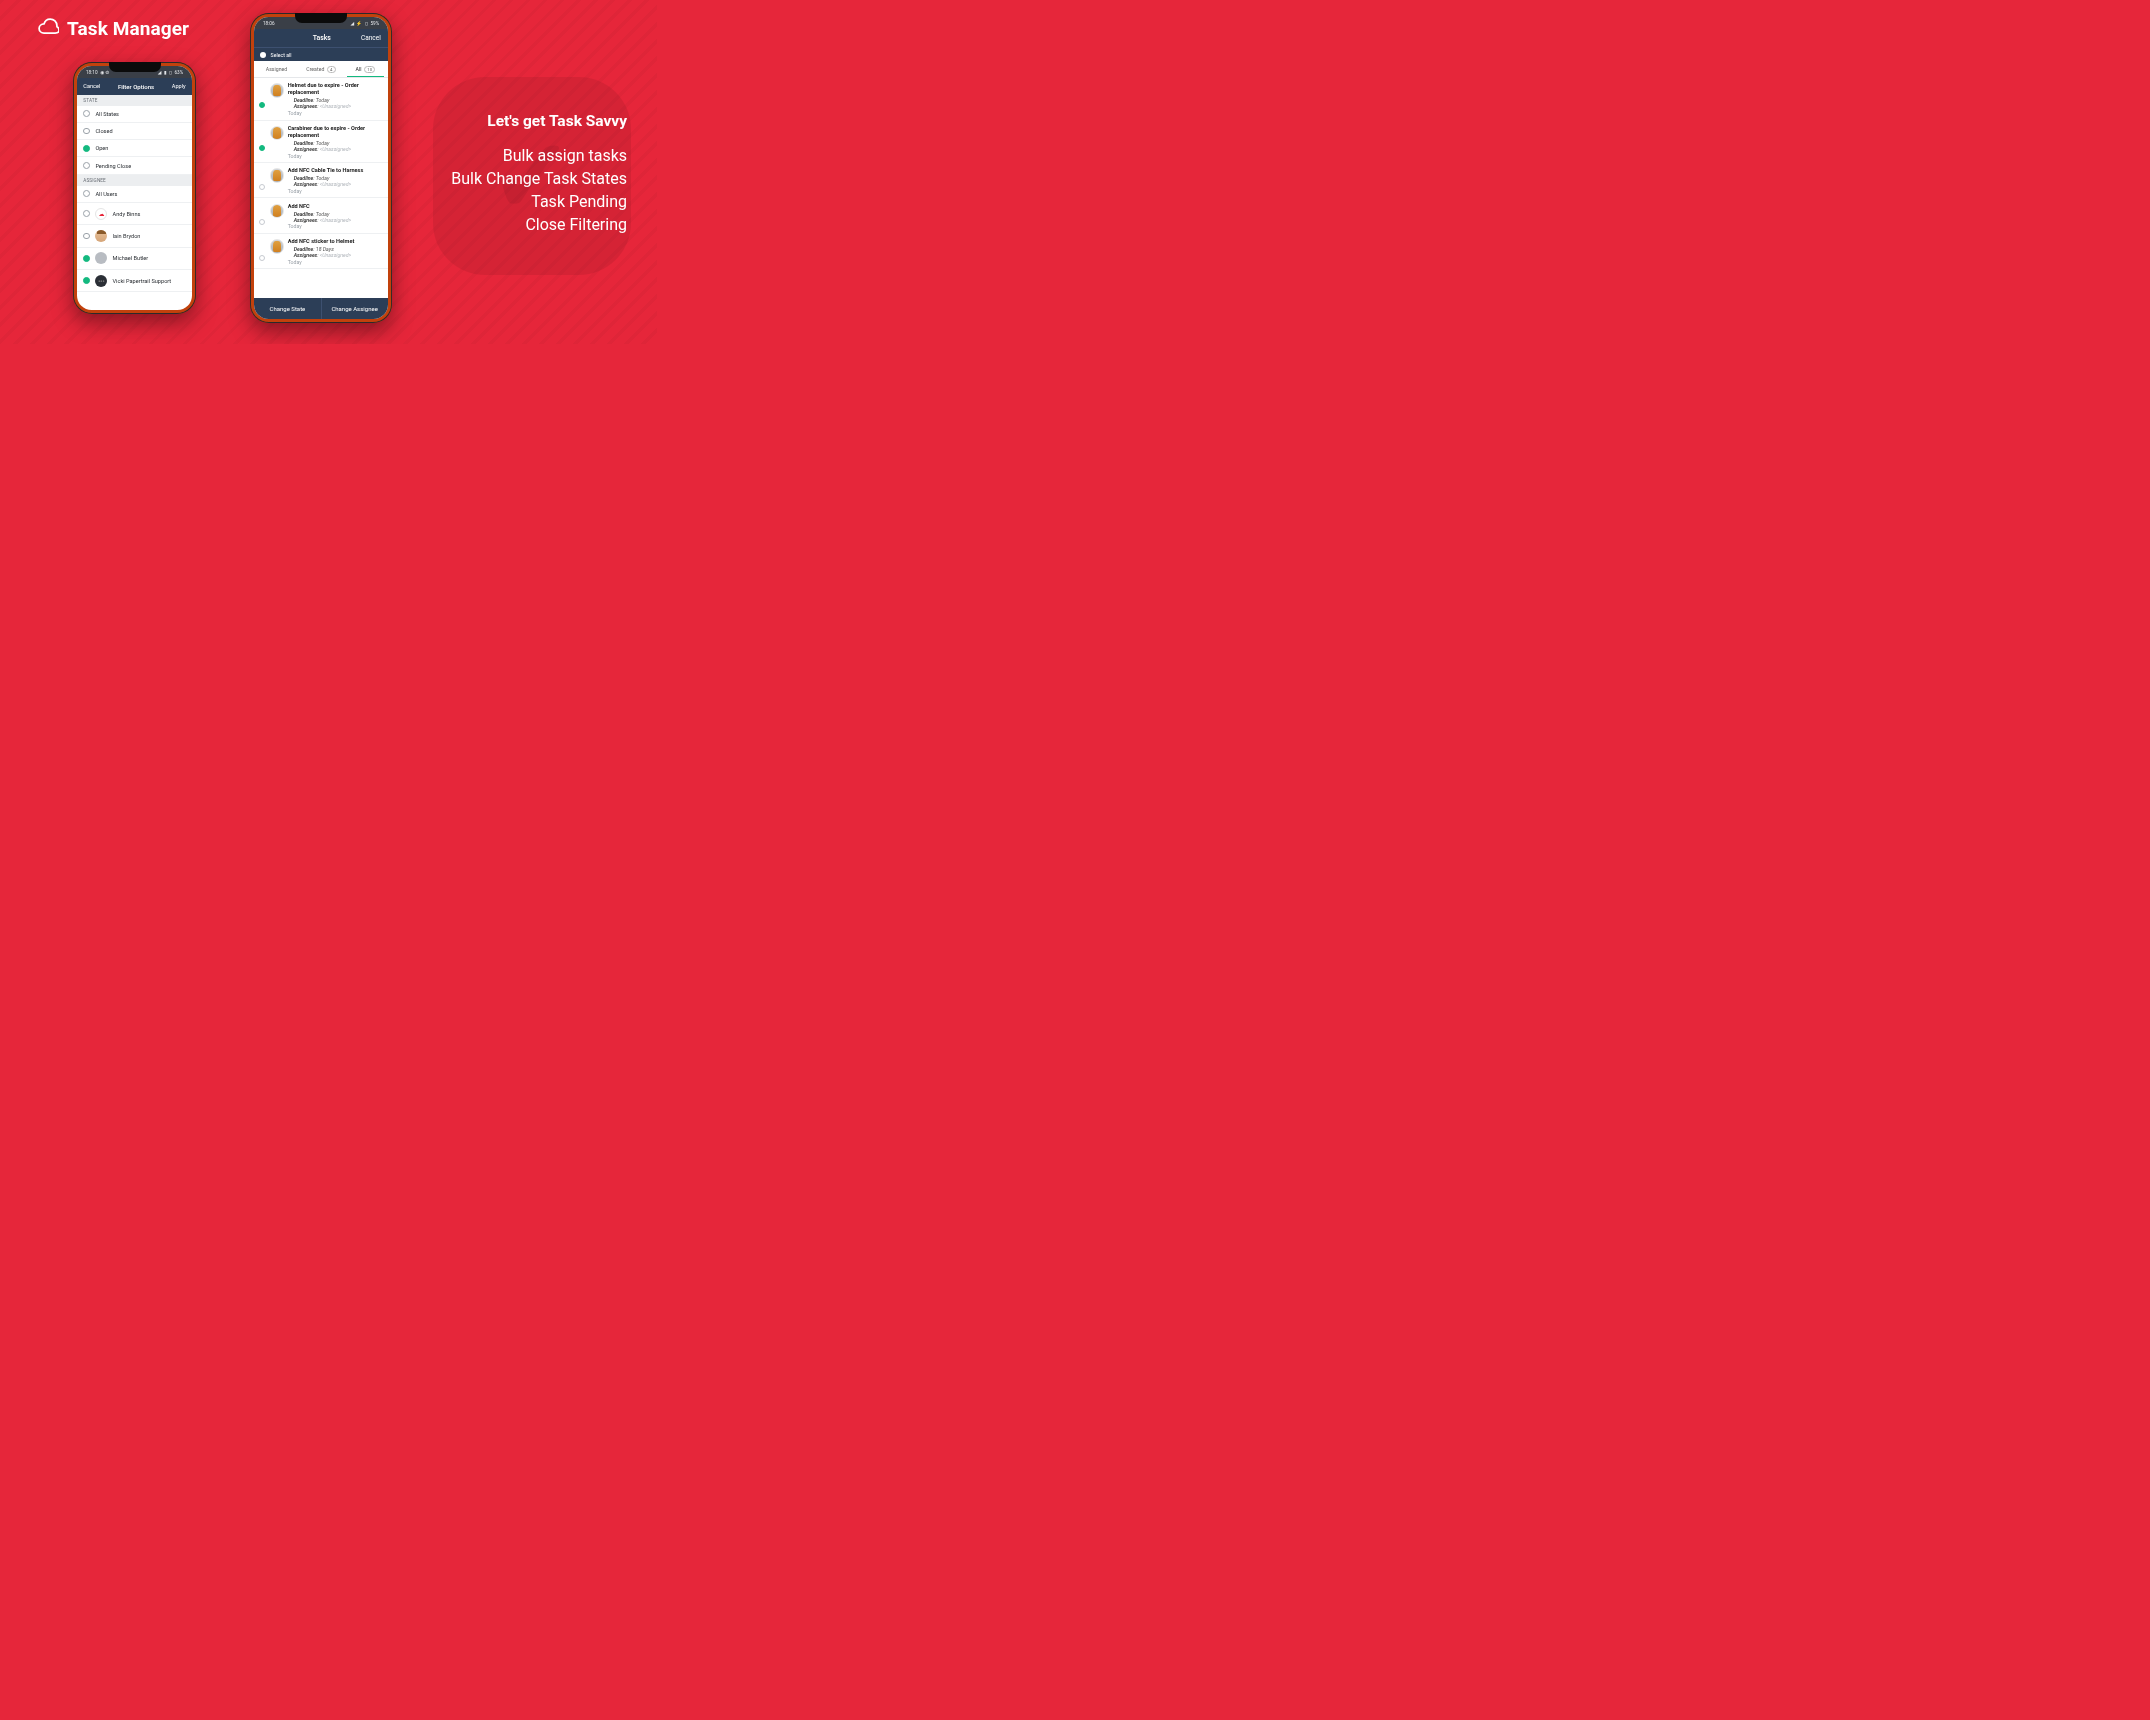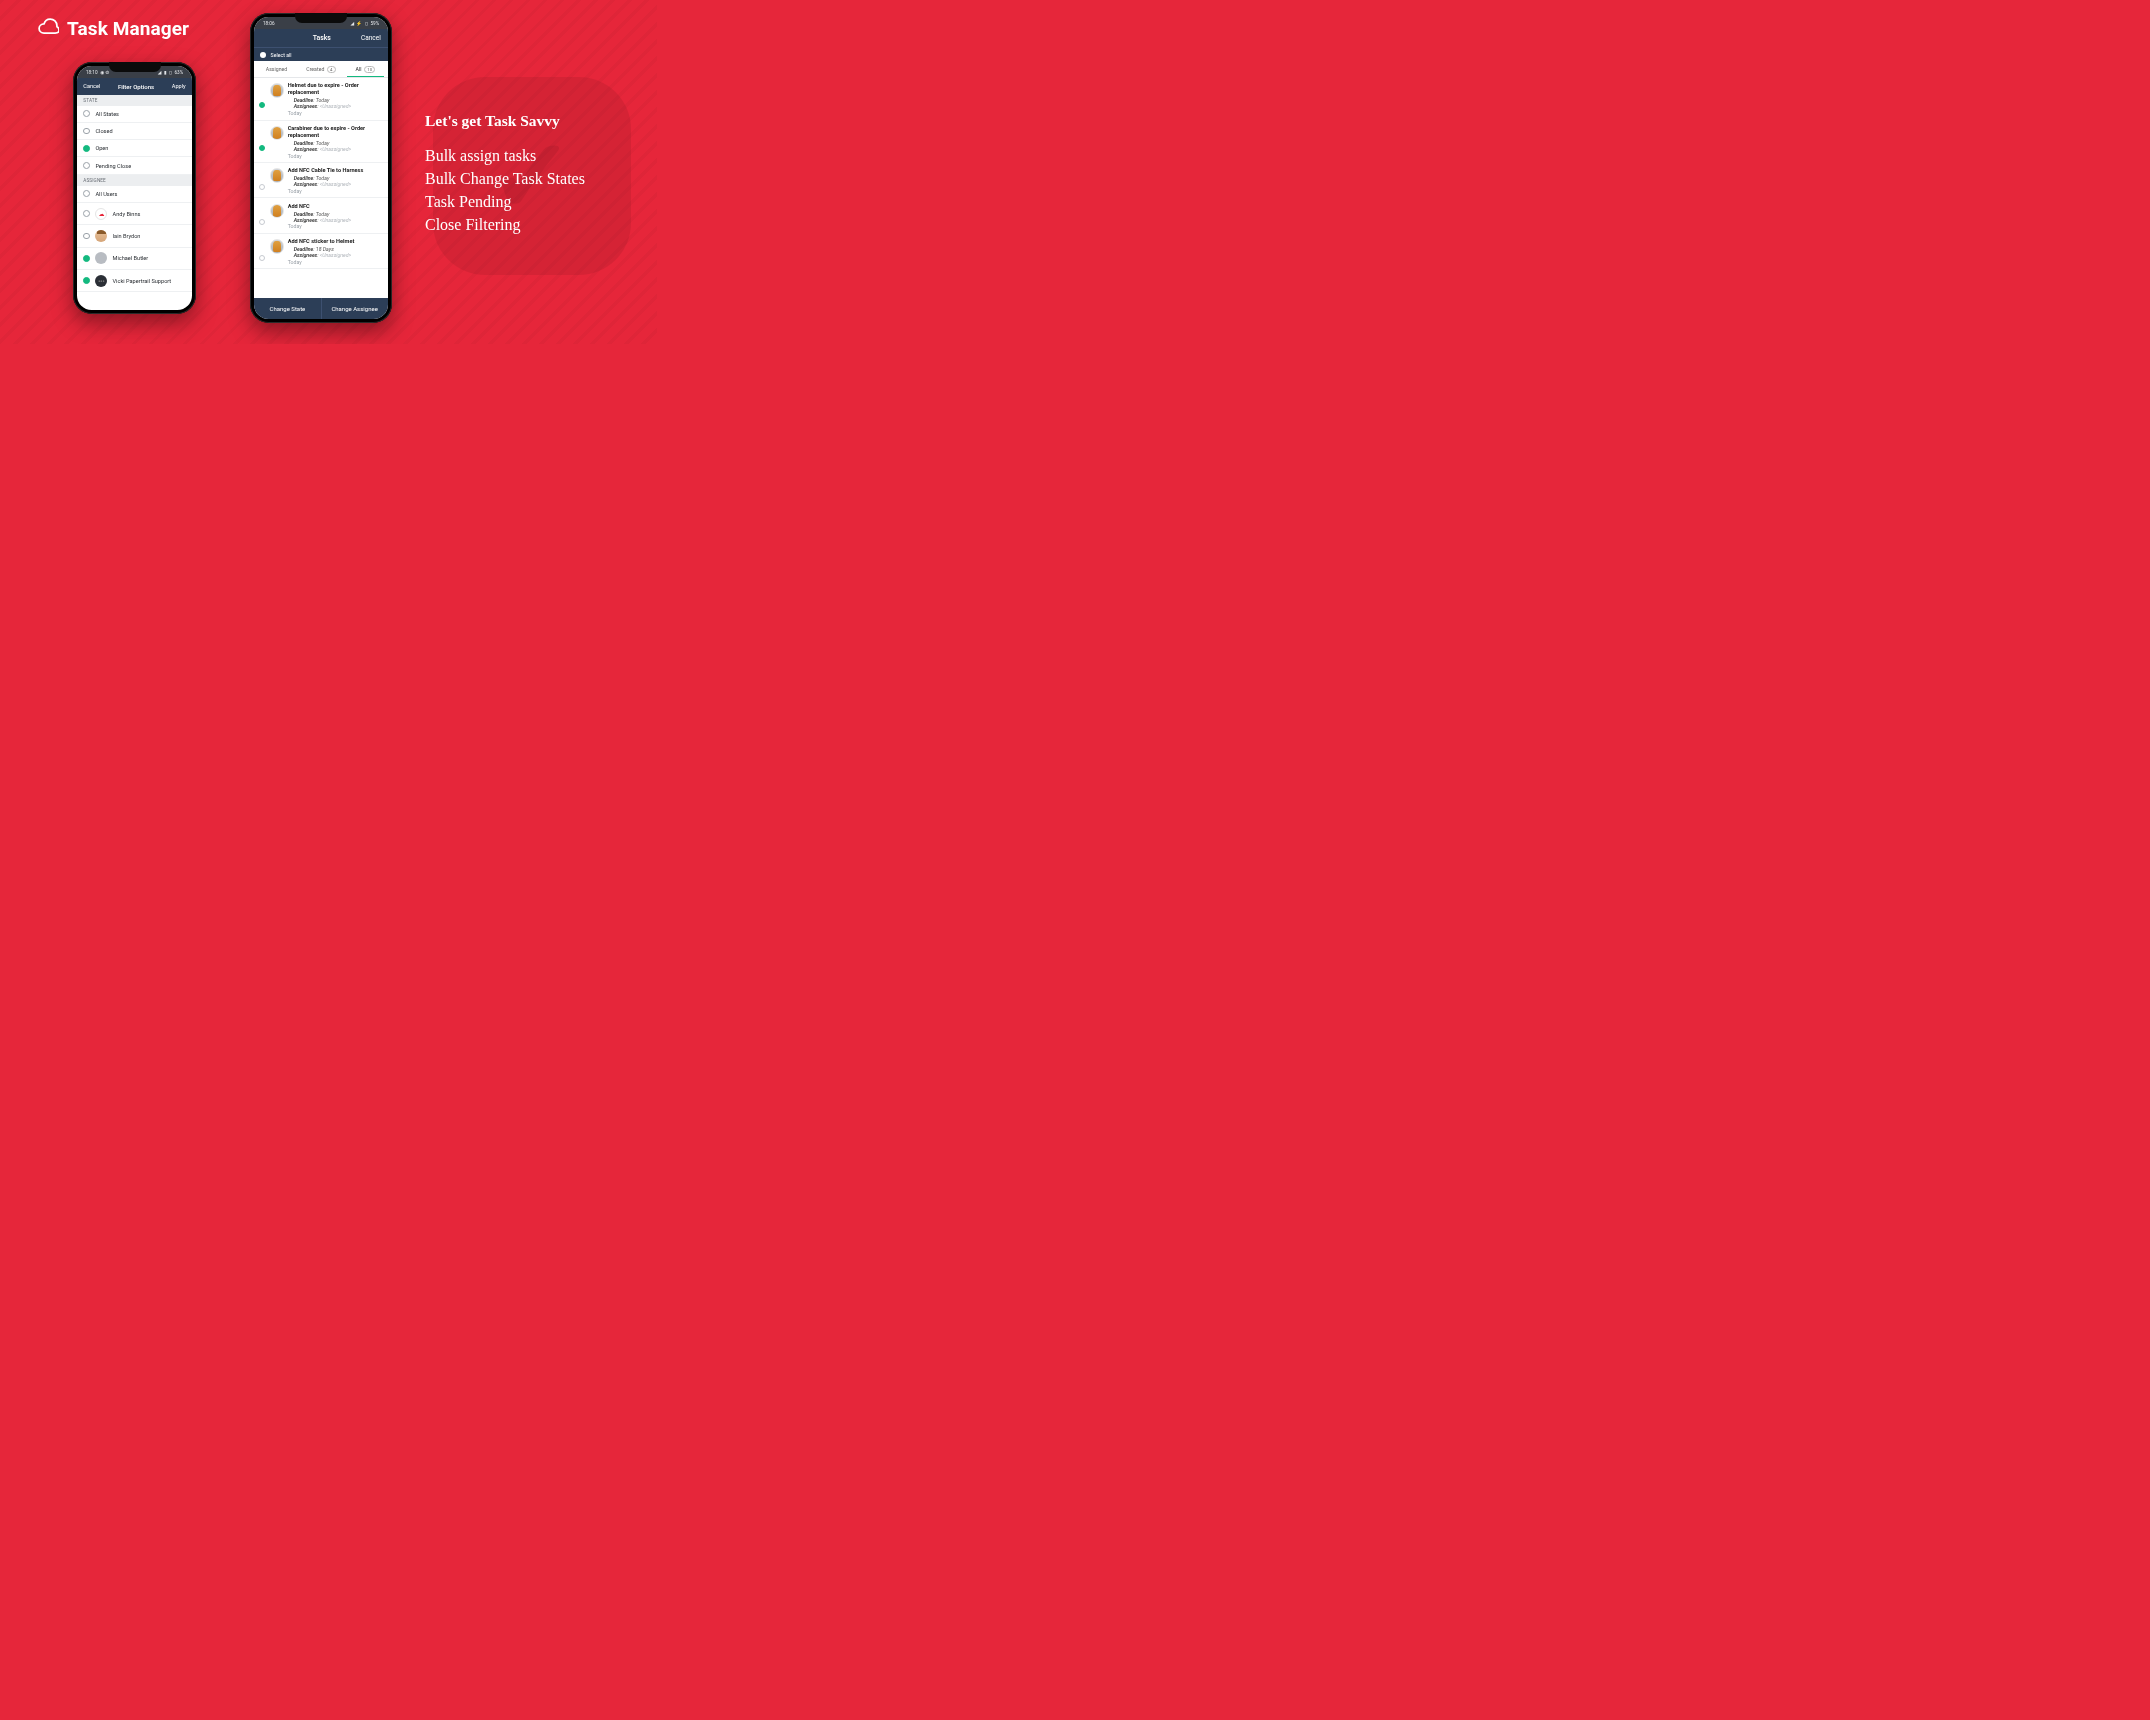--- a/index.html
+++ b/index.html
@@ -47,31 +47,30 @@
   }
   .hero-title .cloud svg { width:22.4px; height:22.4px; }
   .hero-title h1 { font-size:19px; font-weight:700; letter-spacing:0.1px; }
 
   
   .marketing {
     position:absolute;
     right:30px;
     top:112px;
     width:202px;
-    text-align:left;
+    text-align:right;
     color:#fff;
-    font-family:Liberation Serif, serif;
   }
   .marketing h2 { font-size:15.5px; font-weight:700; margin-bottom:13.8px; }
   .marketing p { font-size:16px; font-weight:400; line-height:1.45; }
 
   
   .phone {
     position:absolute;
-    background:#000000;
+    background:#c2410c;
     border-radius:19px;
     box-shadow: 0 8.6px 21.5px rgba(0,0,0,0.4), inset 0 0 0 0.9px #2a2a2a;
     padding:4.3px;
   }
   .phone .screen {
     background:#fff;
     border-radius:14.6px;
     overflow:hidden;
     height:100%;
     position:relative;

